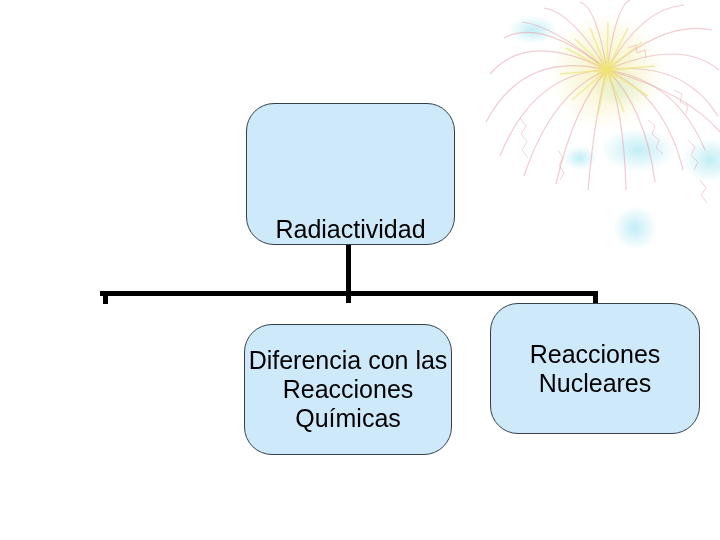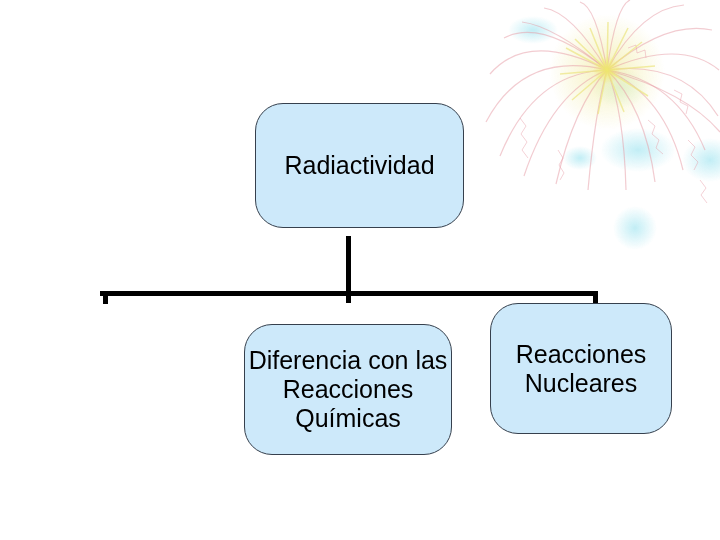--- a/index.html
+++ b/index.html
@@ -14,24 +14,24 @@
     position:absolute;
     background:var(--node-fill,#cde9fa);
     border:1.4px solid var(--node-border,#36404d);
     border-radius:28px;
     display:flex;align-items:center;justify-content:center;
     text-align:center;
     font-size:25px;line-height:1.16;
     color:var(--node-text,#000000);
     box-sizing:border-box;
   }
-  .node-root  {left:255px;top:103px;width:209px;height:125px;}
+  .node-root  {left:246px;top:103px;width:209px;height:142px;align-items:flex-end;}
   .node-left  {left:3px;  top:303px;width:209px;height:131px;}
   .node-mid   {left:244px;top:303px;width:208px;height:131px;margin-top:21px;}
-  .node-right {left:490px;top:303px;width:182px;height:131px;}
+  .node-right {left:490px;top:303px;width:210px;height:131px;}
   .connector{position:absolute;background:var(--connector,#000000);}
   .conn-v     {left:346px;top:236px;width:5px;height:67px;}
   .conn-h     {left:100px;top:291px;width:498px;height:5px;}
   .conn-stub-l{left:103px;top:291px;width:5px;height:13px;}
   .conn-stub-r{left:593px;top:291px;width:5px;height:13px;}
   .fireworks{position:absolute;left:478px;top:0;width:242px;height:260px;opacity:.85;}
   .fw-pink   {fill:none;stroke:var(--firework-pink,#e28894);stroke-width:1.2;opacity:.5;}
   .fw-squig  {fill:none;stroke:var(--firework-pink,#e28894);stroke-width:1;opacity:.45;}
   .fw-yellow {fill:none;stroke:var(--firework-yellow,#e9e273);stroke-width:1.5;opacity:.75;}
 </style>

